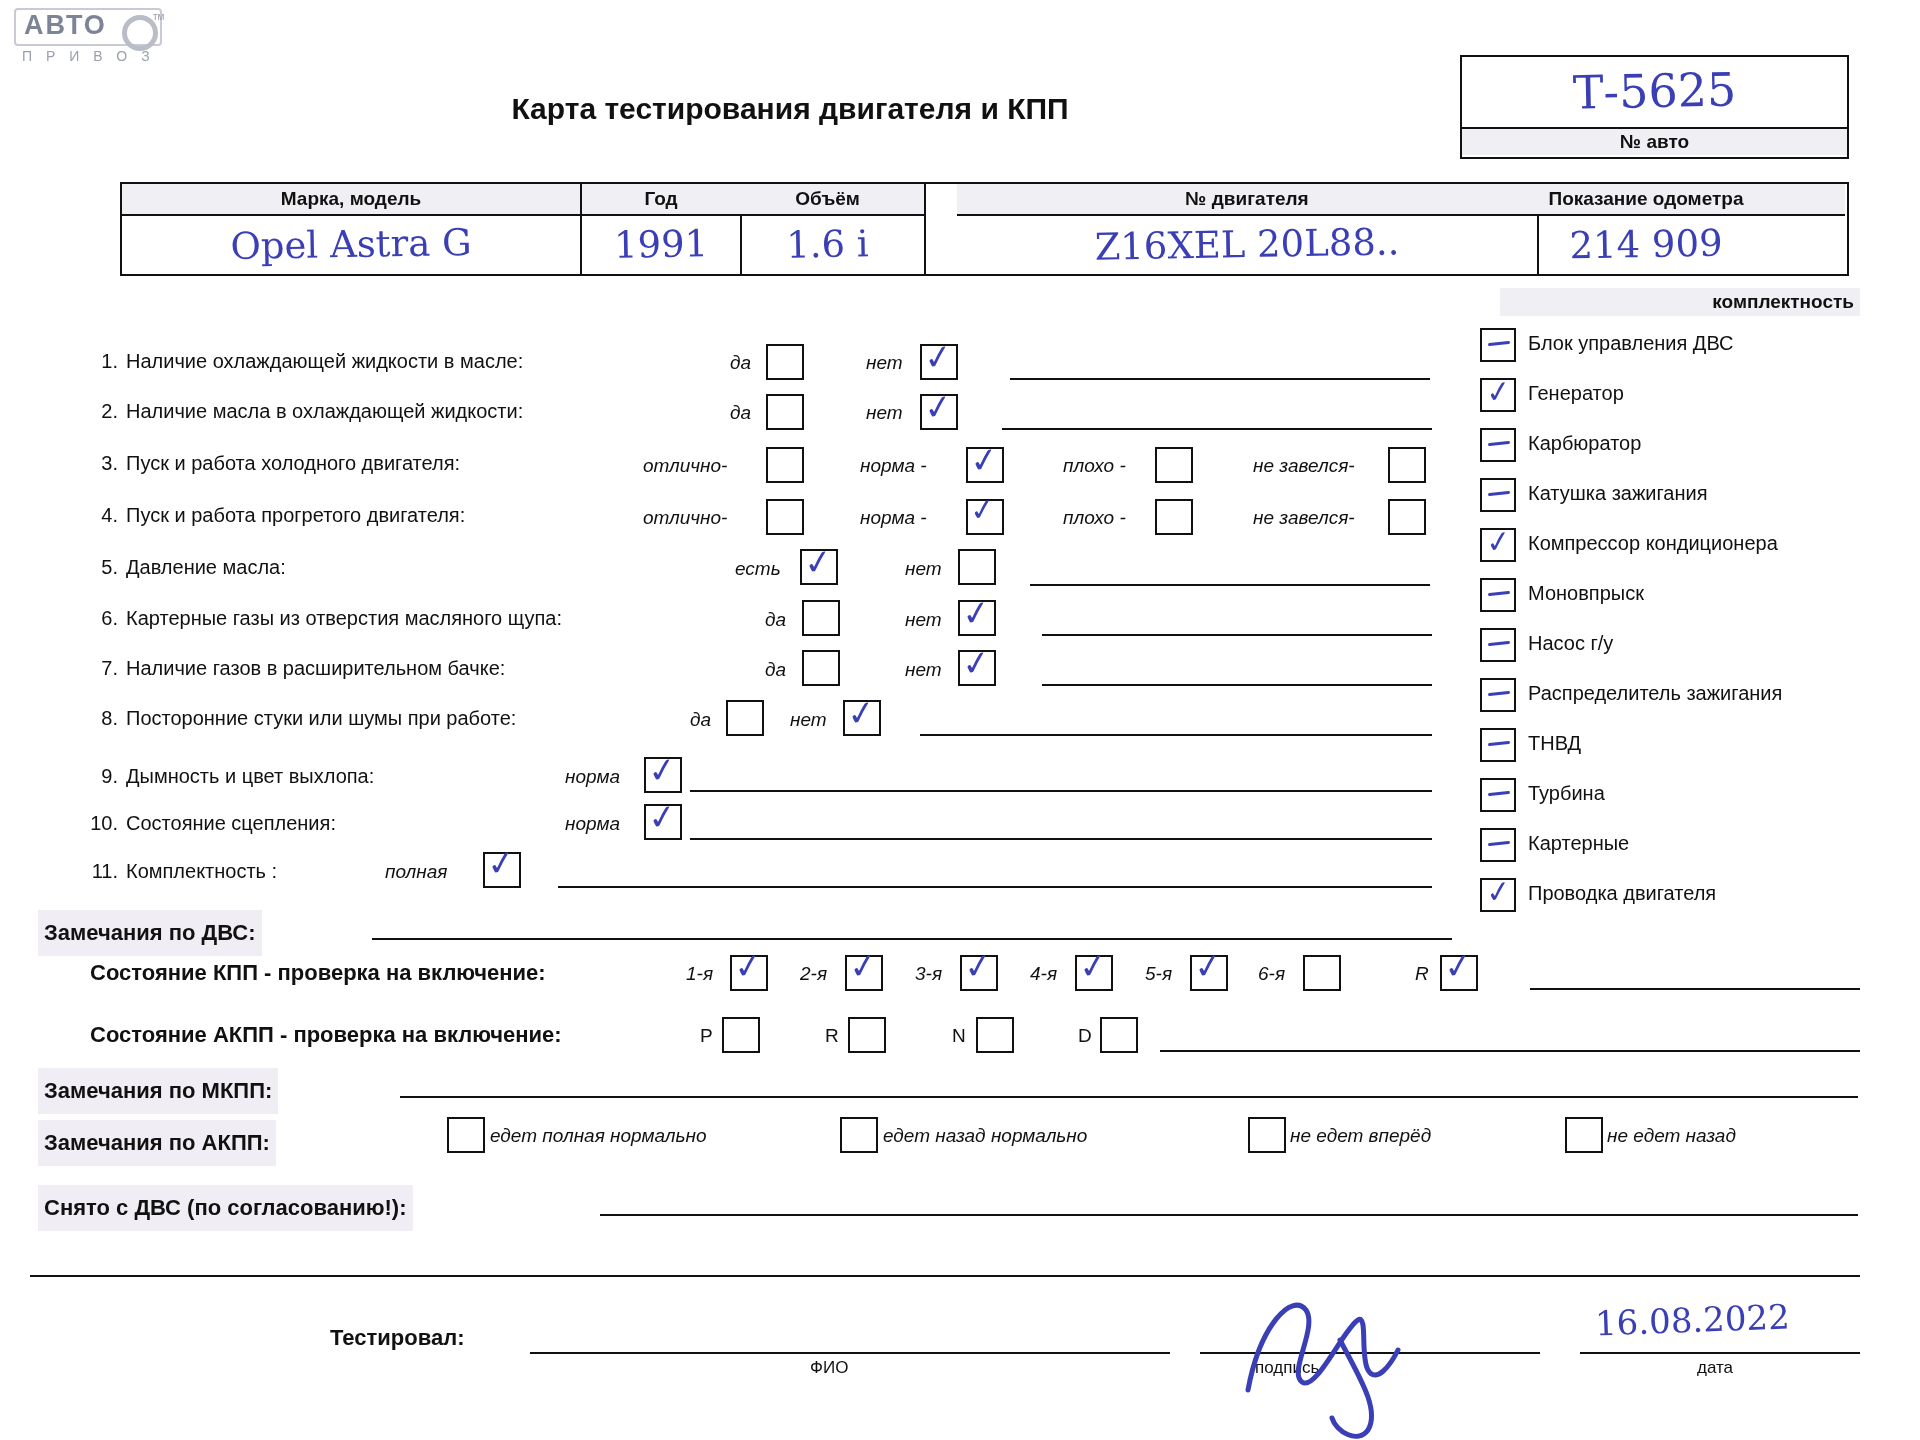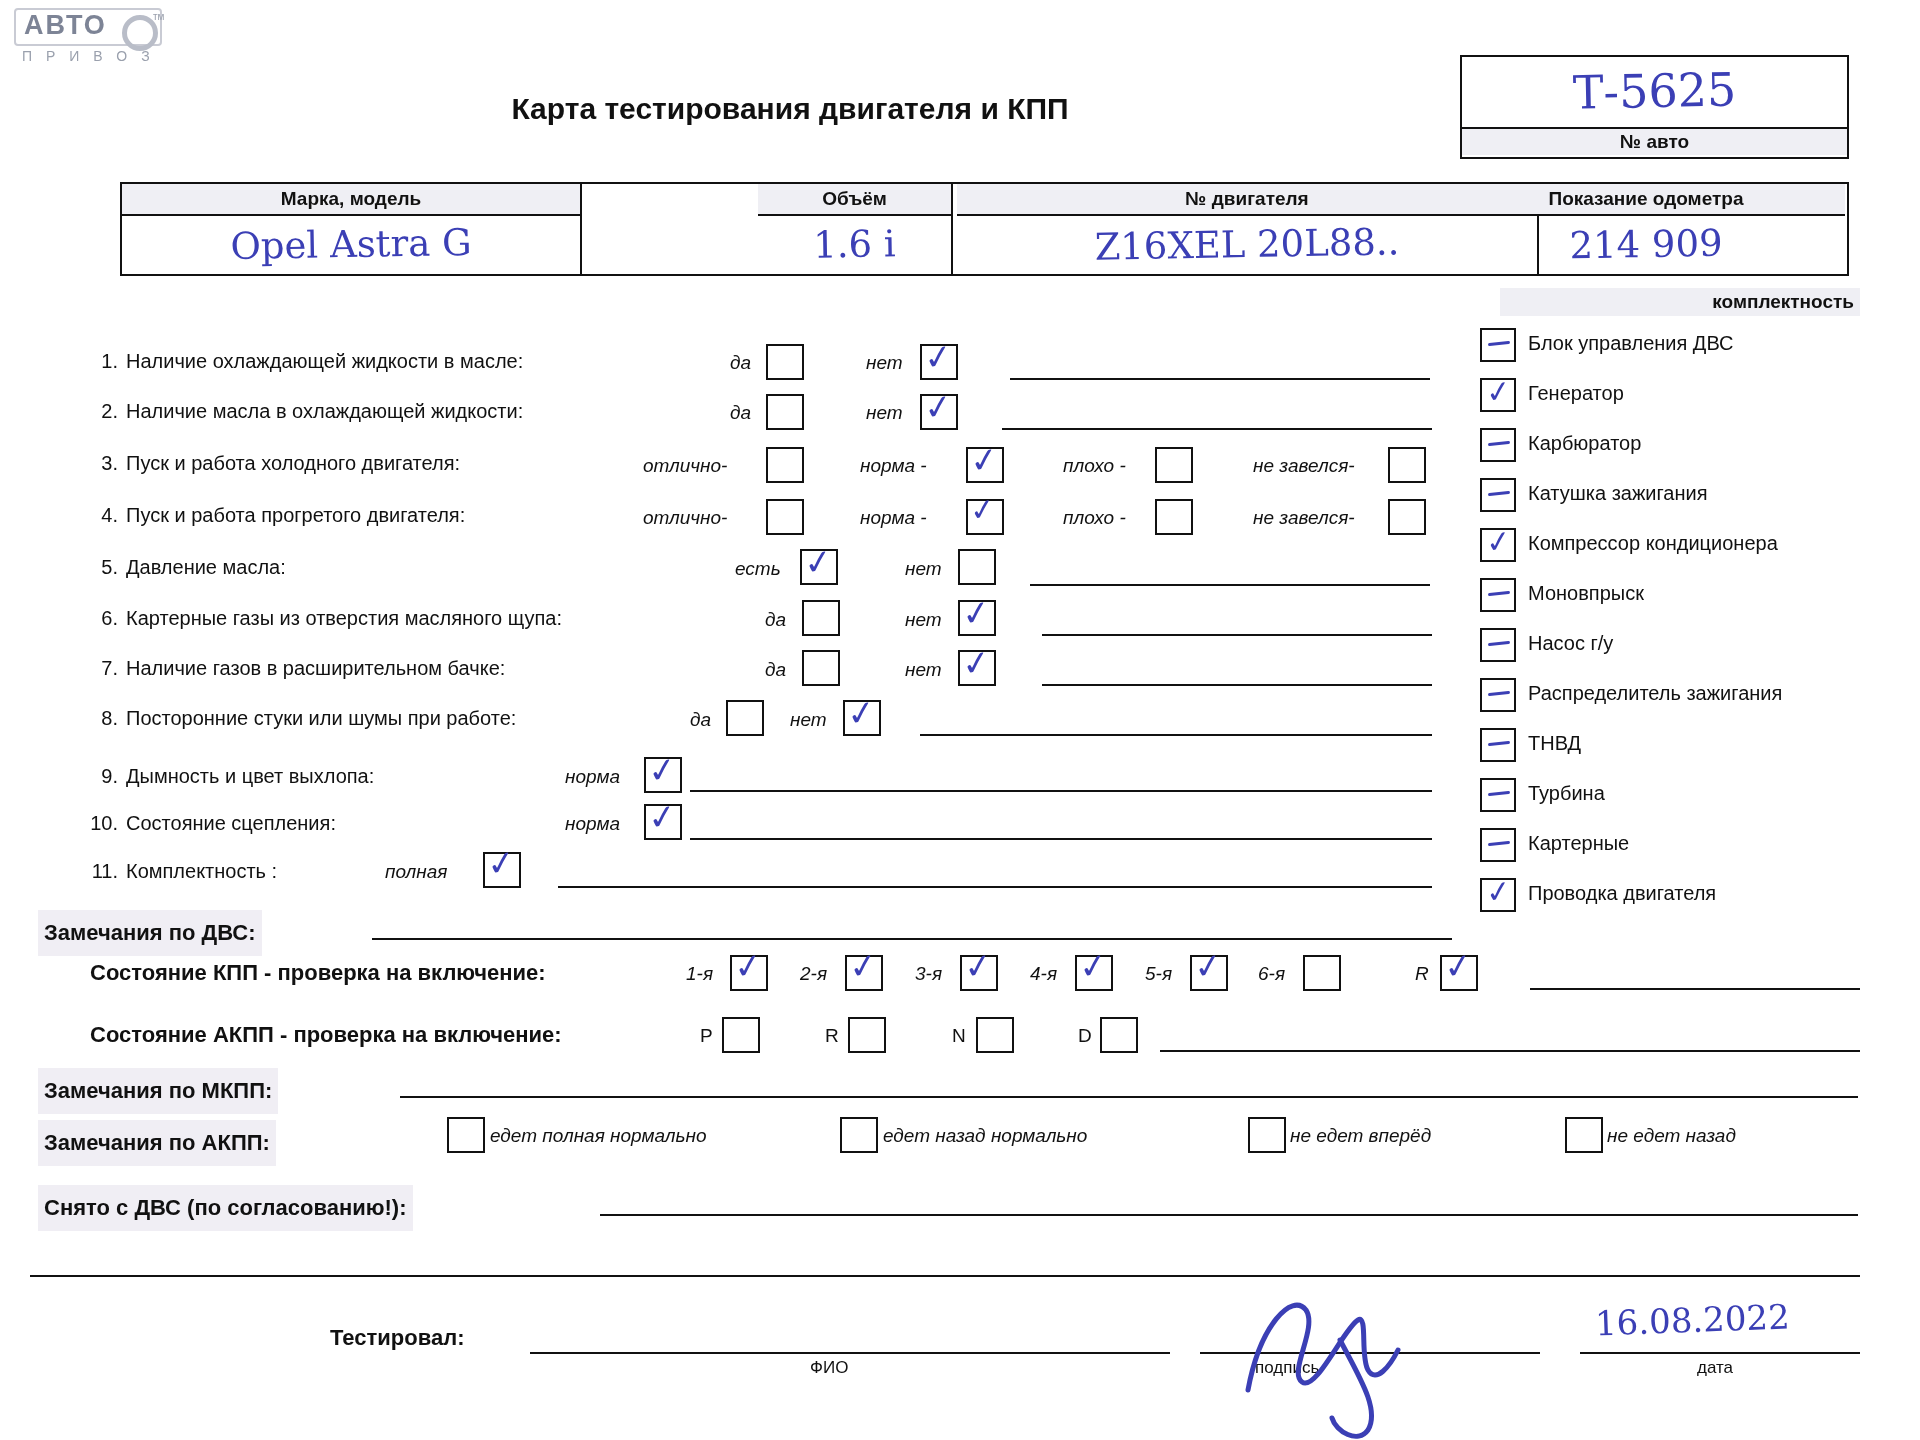--- a/index.html
+++ b/index.html
@@ -125,21 +125,25 @@
     <div class="val hw">Т-5625</div>
     <div class="divider"></div>
     <div class="lbl">№ авто</div>
   </div>
 
   <div class="hdr">
     <div class="cell" style="left:0;width:460px;">
       <div class="clabel">Марка, модель</div>
       <div class="cval skew">Opel Astra G</div>
     </div>
-    <div class="cell" style="left:636px;width:195px;">
+    <div class="cell" style="left:460px;width:160px;">
+      <div class="clabel">Год</div>
+      <div class="cval skew">1991</div>
+    </div>
+    <div class="cell" style="left:609px;width:195px;">
       <div class="clabel">Объём</div>
       <div class="cval skew">1.6 i</div>
     </div>
     <div class="cell" style="left:835px;width:582px;">
       <div class="clabel">№ двигателя</div>
       <div class="cval skew">Z16XEL  20L88..</div>
     </div>
     <div class="cell" style="left:1325px;width:398px;">
       <div class="clabel">Показание одометра</div>
       <div class="cval skew">214 909</div>

